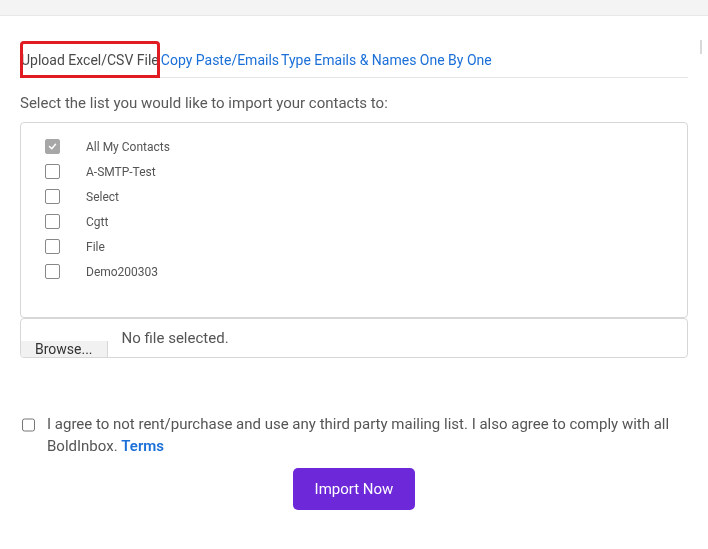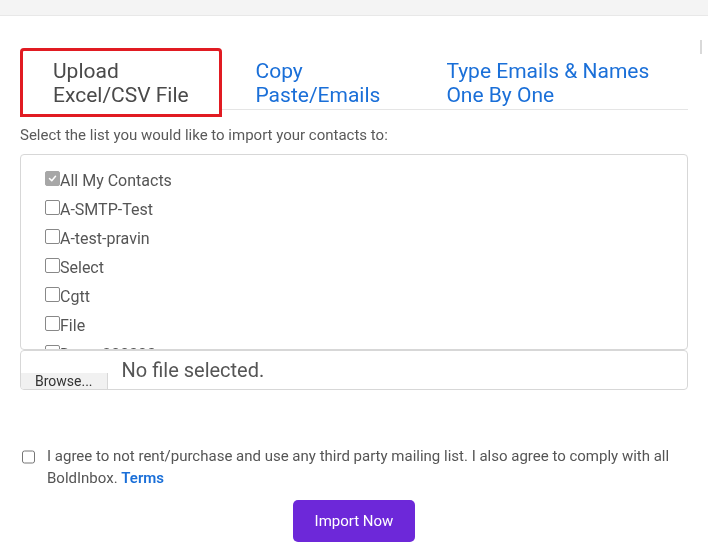--- a/index.html
+++ b/index.html
@@ -25,28 +25,28 @@
     width: 2px;
     height: 14px;
     background: #d9d9d9;
   }
   .tabs {
     display: flex;
     margin-top: 24px;
     border-bottom: 1px solid #e5e5e5;
   }
   .tab {
-    padding: 10px 32px;
+    padding: 10px 0;
     color: #1a6fd8;
     cursor: pointer;
-    font-size: 21px;
+    font-size: 14px;
     border: 1px solid transparent;
     border-bottom: none;
     position: relative;
-    top: 8px;
+    top: 1px;
     border-radius: 4px 4px 0 0;
   }
   .tab.active {
     color: #4a4a4a;
     border-color: #e5e5e5;
     background: #fff;
     outline: 3px solid #e11b22;
     outline-offset: -3px;
   }
   .section-label {
@@ -57,25 +57,25 @@
   }
   .list-box {
     border: 1px solid #d7d7d7;
     border-radius: 4px;
     height: 196px;
     overflow-y: scroll;
     padding: 16px 24px 6px 24px;
   }
   .list-item {
     display: flex;
-    align-items: flex-start;
-    gap: 0;
+    align-items: flex-end;
+    gap: 26px;
     margin-bottom: 10px;
     color: #555;
-    font-size: 16px;
+    font-size: 12px;
   }
   .cb {
     width: 15px;
     height: 15px;
     border: 1.5px solid #888;
     border-radius: 2px;
     display: inline-flex;
     align-items: center;
     justify-content: center;
     flex-shrink: 0;
@@ -106,21 +106,21 @@
     color: #333;
     cursor: pointer;
     font-family: inherit;
     margin-top: 22px;
   }
   .file-status {
     display: flex;
     align-items: center;
     padding: 0 14px;
     color: #555;
-    font-size: 20px;
+    font-size: 15px;
   }
   .agree-row {
     display: flex;
     align-items: flex-start;
     gap: 12px;
     margin-top: 56px;
     padding: 0 2px;
   }
   .agree-row input[type="checkbox"] {
     margin-top: 4px;
@@ -185,24 +185,20 @@
           </svg>
         </span>
         <span>All My Contacts</span>
       </div>
       <div class="list-item">
         <span class="cb"></span>
         <span>A-SMTP-Test</span>
       </div>
       <div class="list-item">
         <span class="cb"></span>
-        <span>A-test-pravin</span>
-      </div>
-      <div class="list-item">
-        <span class="cb"></span>
         <span>Select</span>
       </div>
       <div class="list-item">
         <span class="cb"></span>
         <span>Cgtt</span>
       </div>
       <div class="list-item">
         <span class="cb"></span>
         <span>File</span>
       </div>

